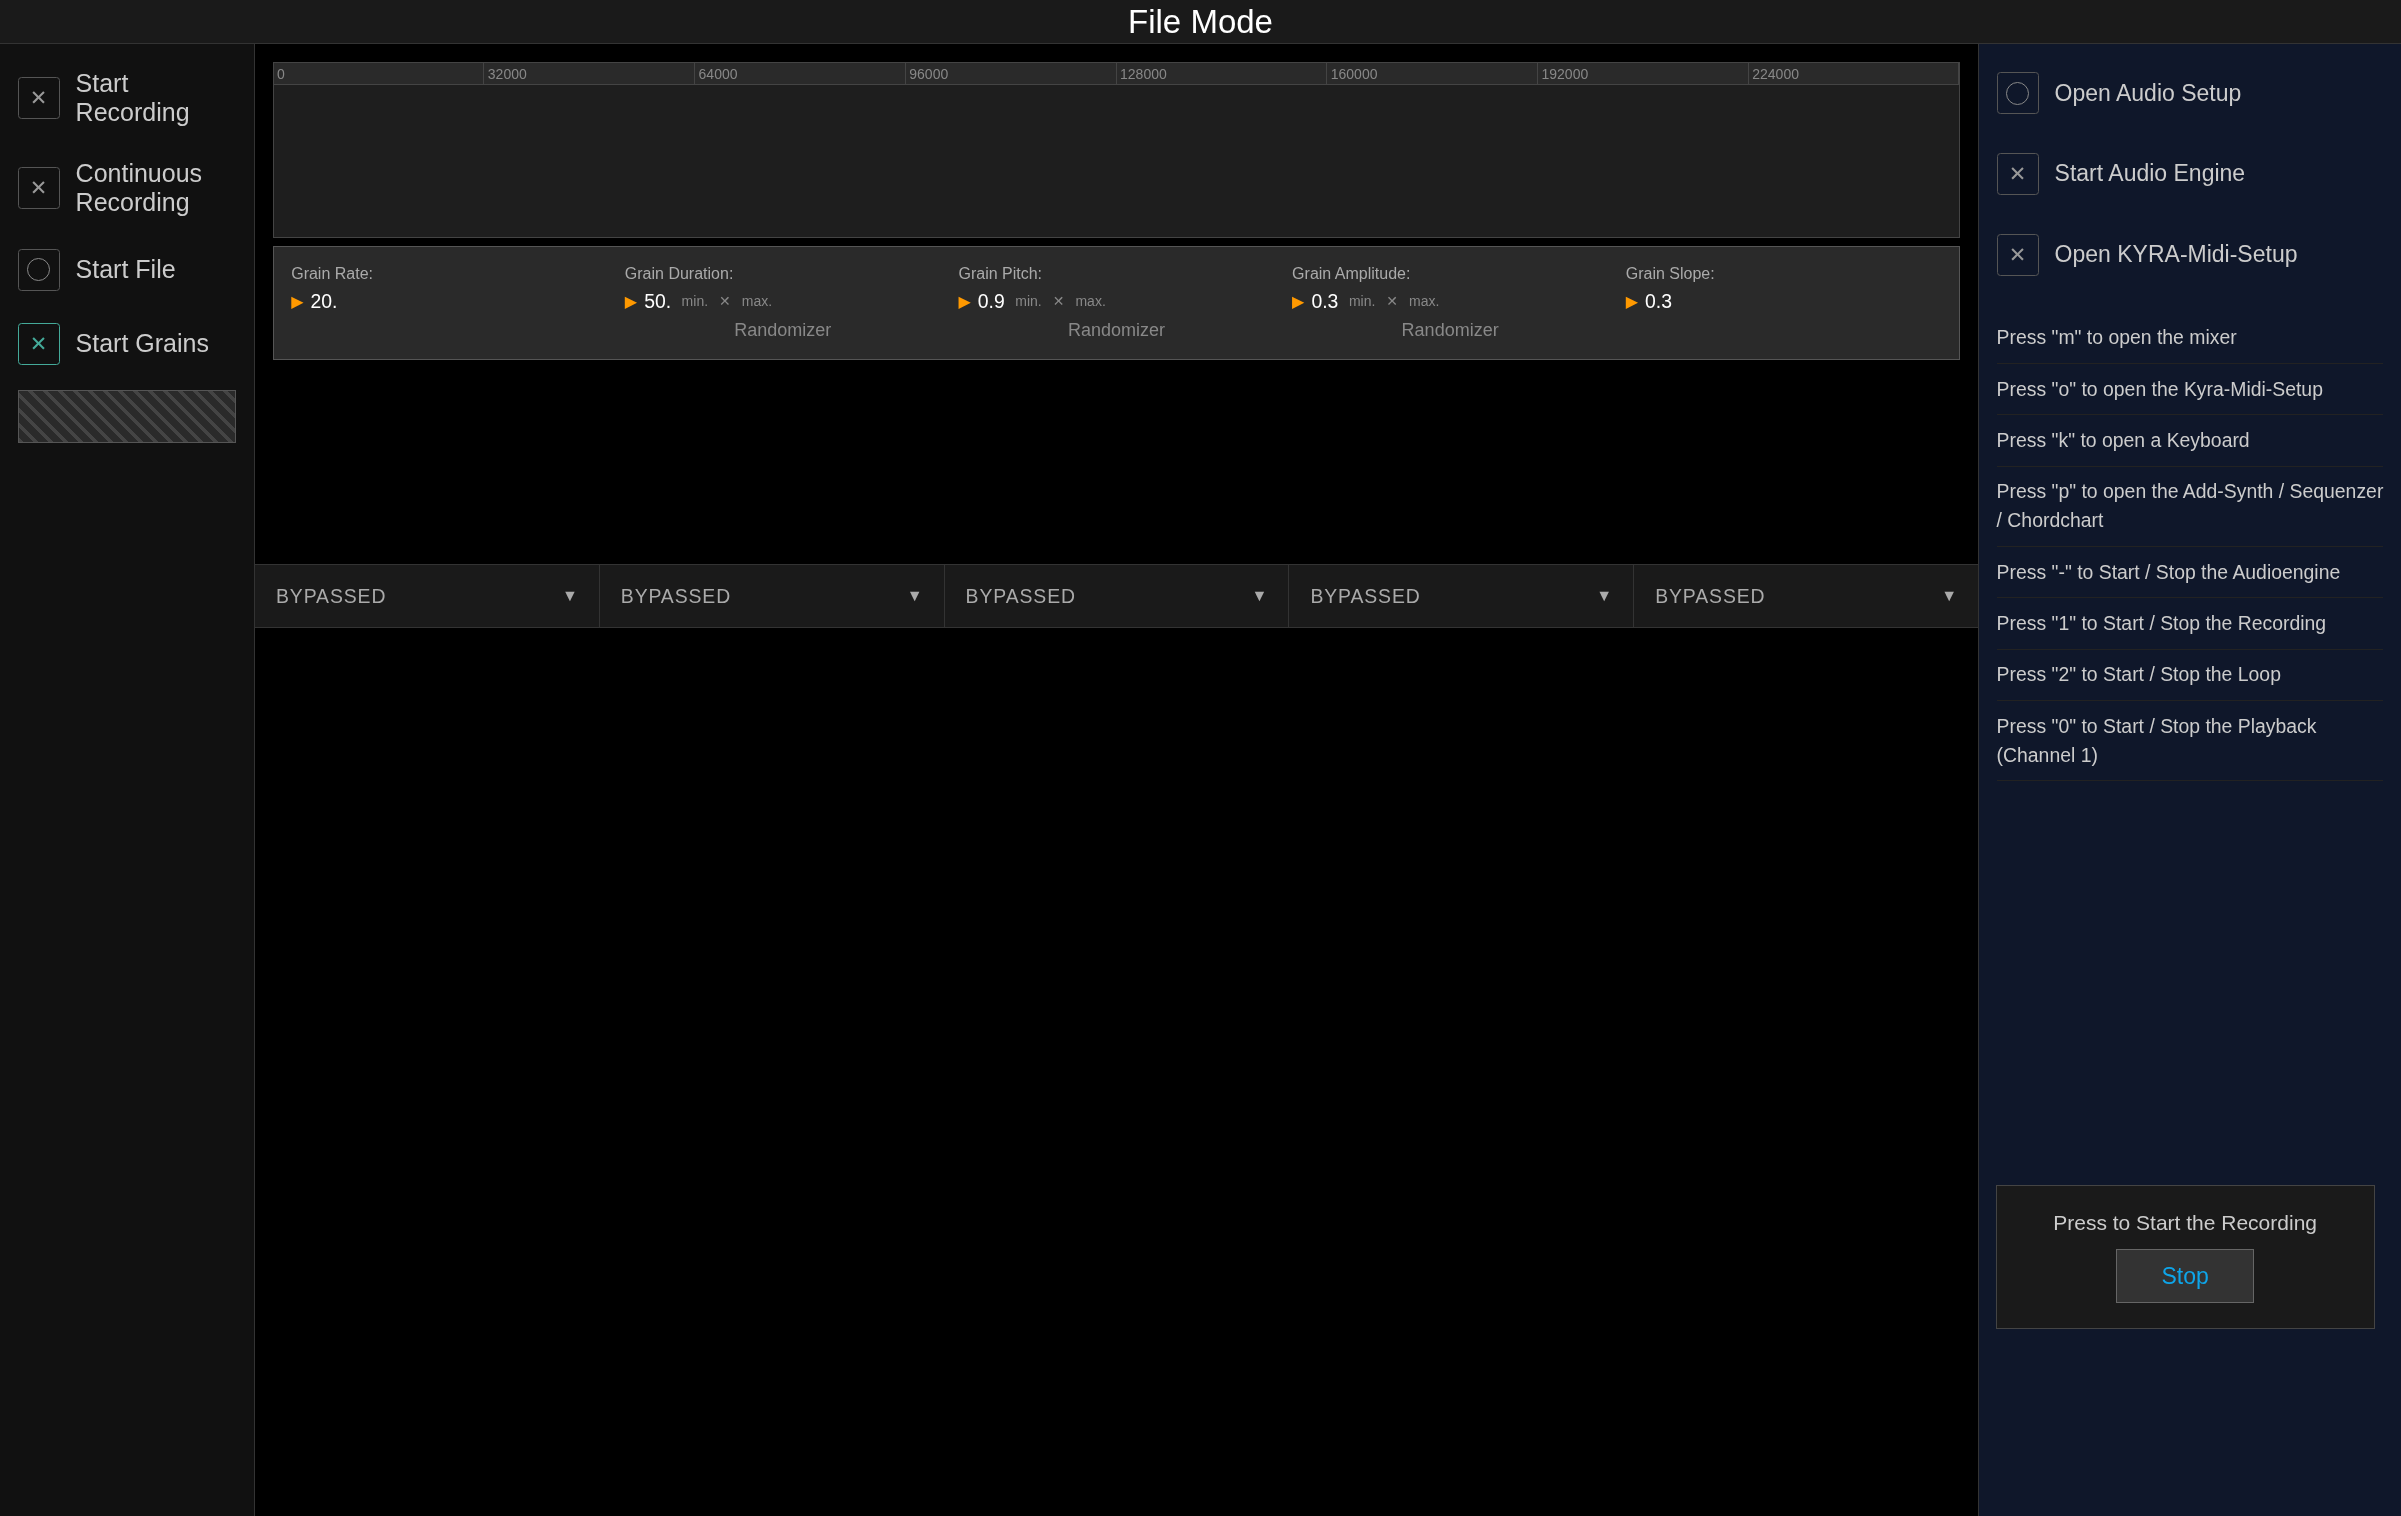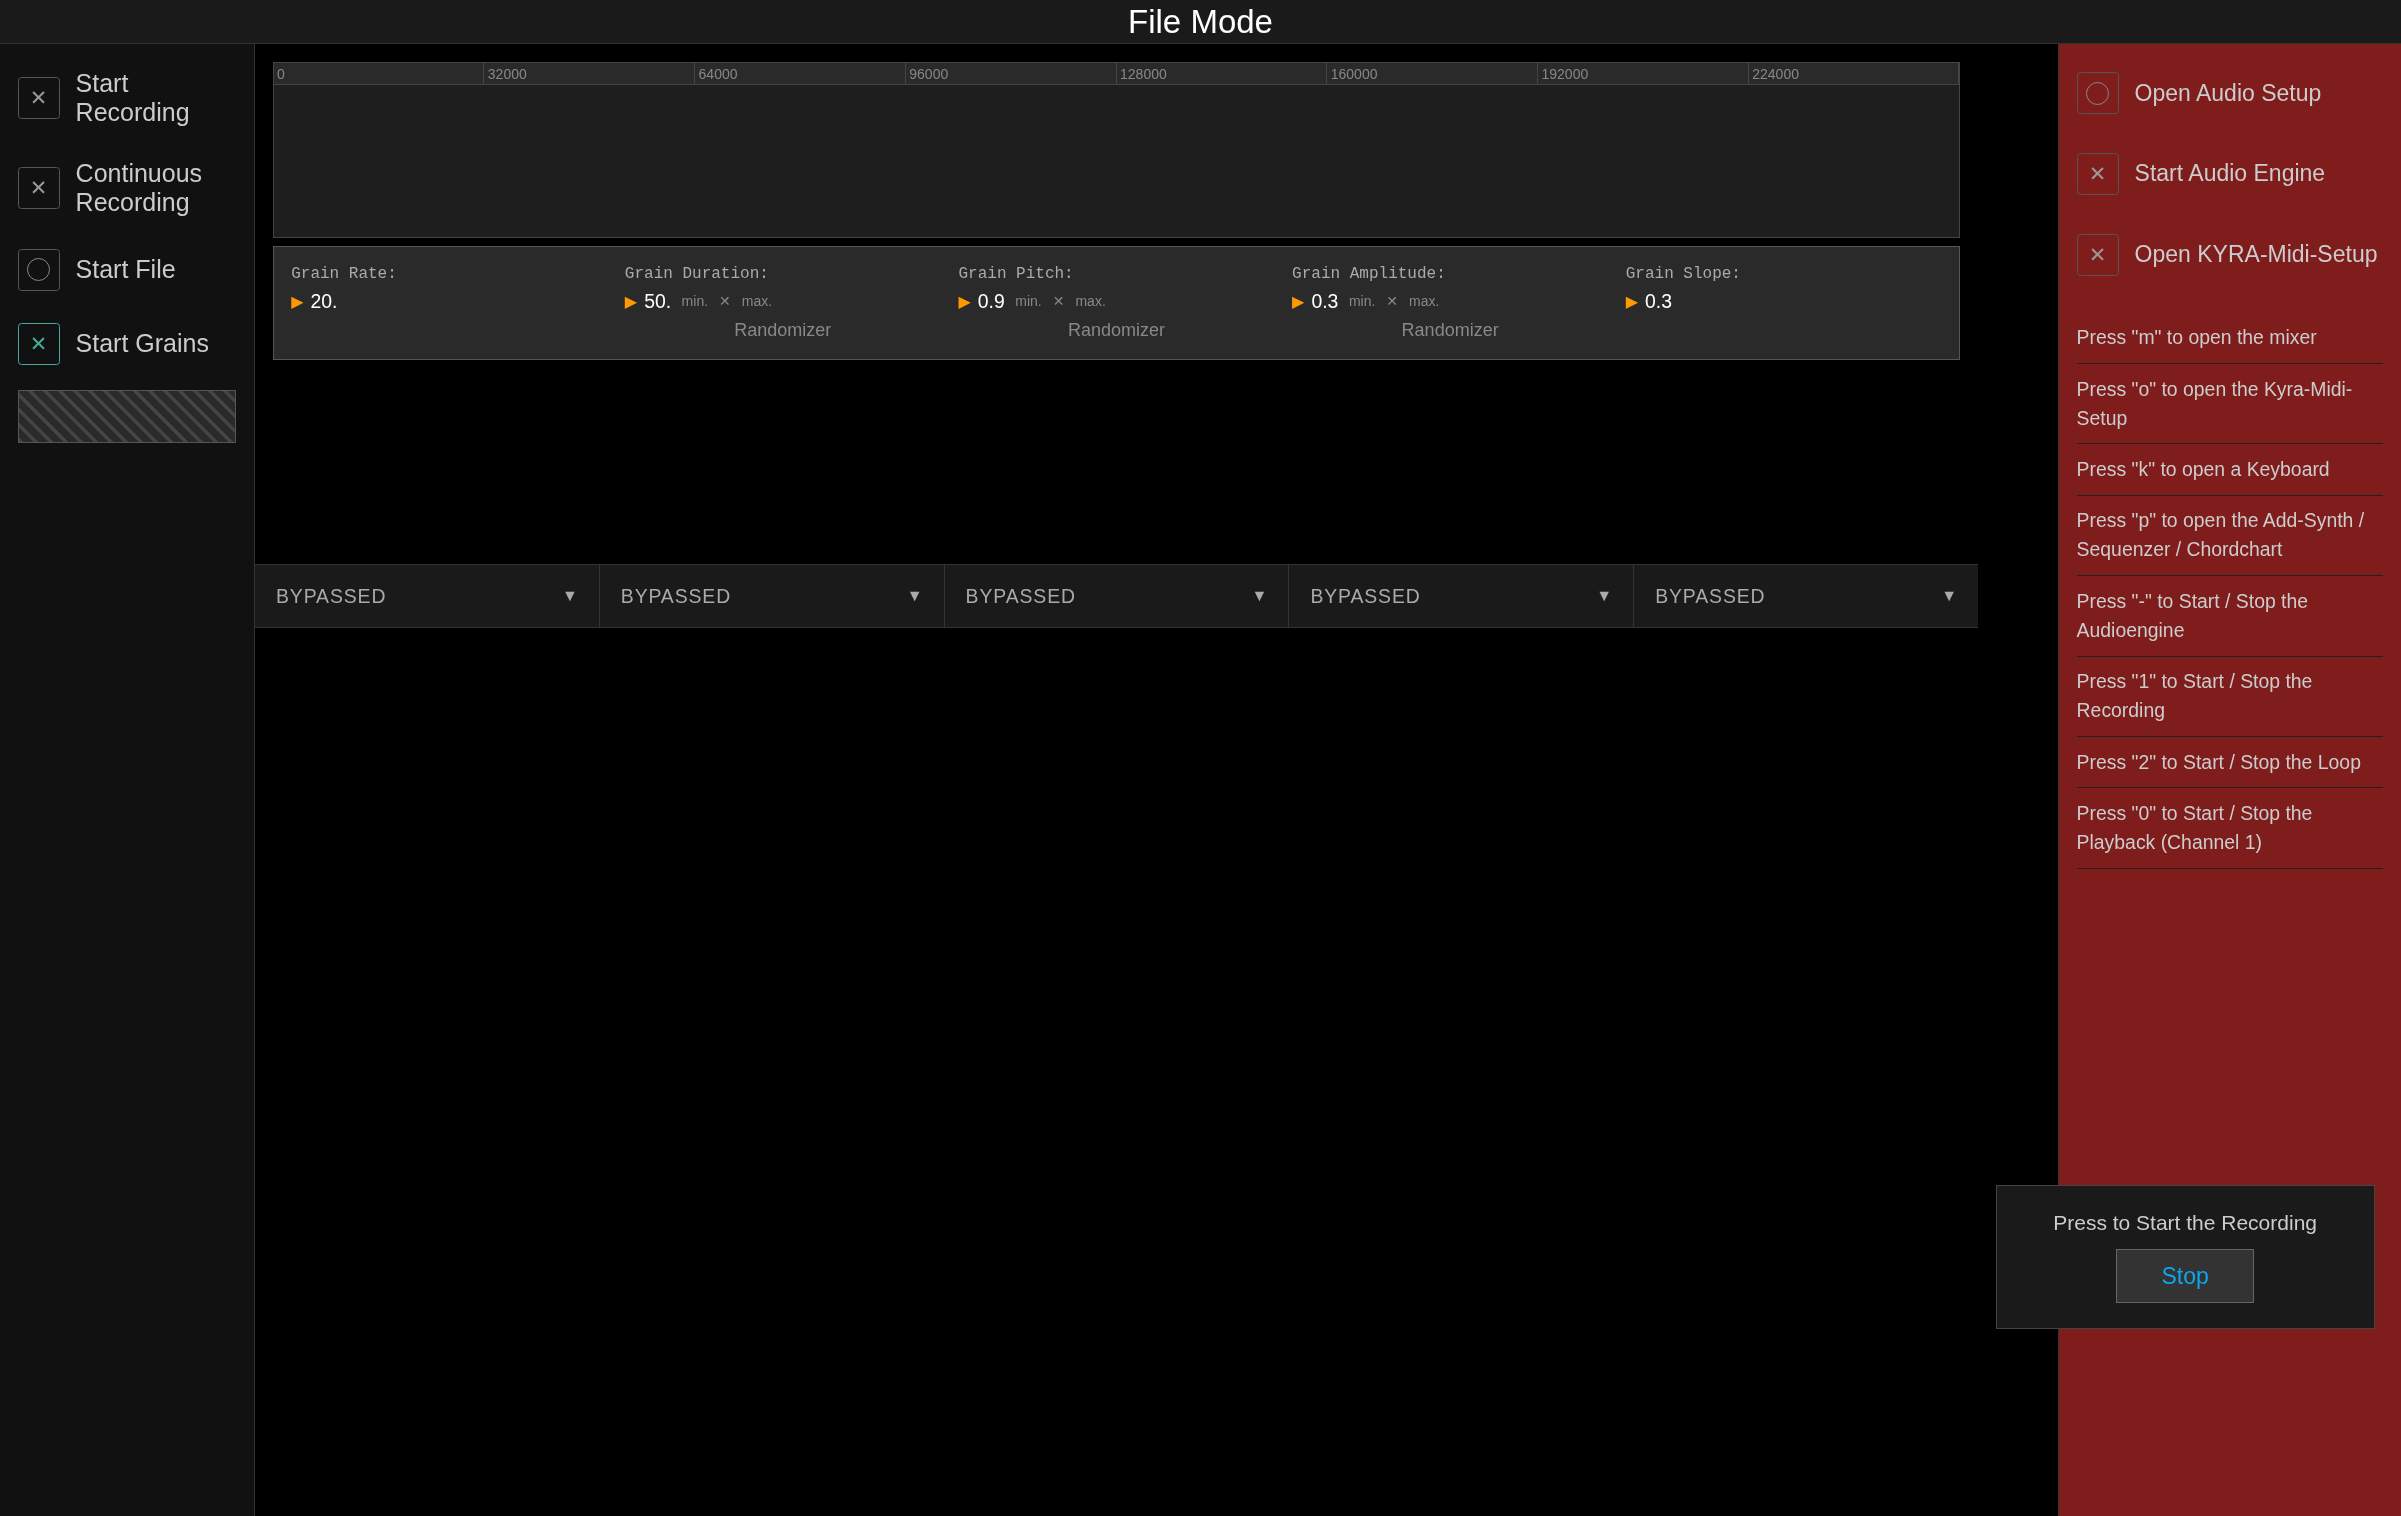--- a/index.html
+++ b/index.html
@@ -78,23 +78,23 @@
         #2a2a2a 3.5px, #2a2a2a 10.6px
       );
       border: 0.9px solid #555;
     }
 
     
     .right-panel {
       position: absolute;
       top: 44px;
       right: 0;
-      width: 343px;
+      width: 423px;
       bottom: 0;
-      background: #7f1d1d;
+      background: #0f172a;
       border-left: 0.9px solid #333;
       padding: 8.8px 17.6px;
     }
     .right-item {
       display: flex;
       align-items: center;
       padding: 19.4px 0;
       font-size: 23px;
       color: #ccc;
       cursor: pointer;
@@ -186,21 +186,20 @@
       align-items: flex-start;
     }
     .grain-control {
       flex: 1;
       min-width: 0;
     }
     .grain-label {
       font-size: 16px;
       color: #aaa;
       margin-bottom: 7px;
-      font-family: Liberation Mono, monospace;
     }
     .grain-value-row {
       display: flex;
       align-items: center;
       gap: 7px;
     }
     .grain-arrow {
       color: #f90;
       font-size: 16px;
     }

